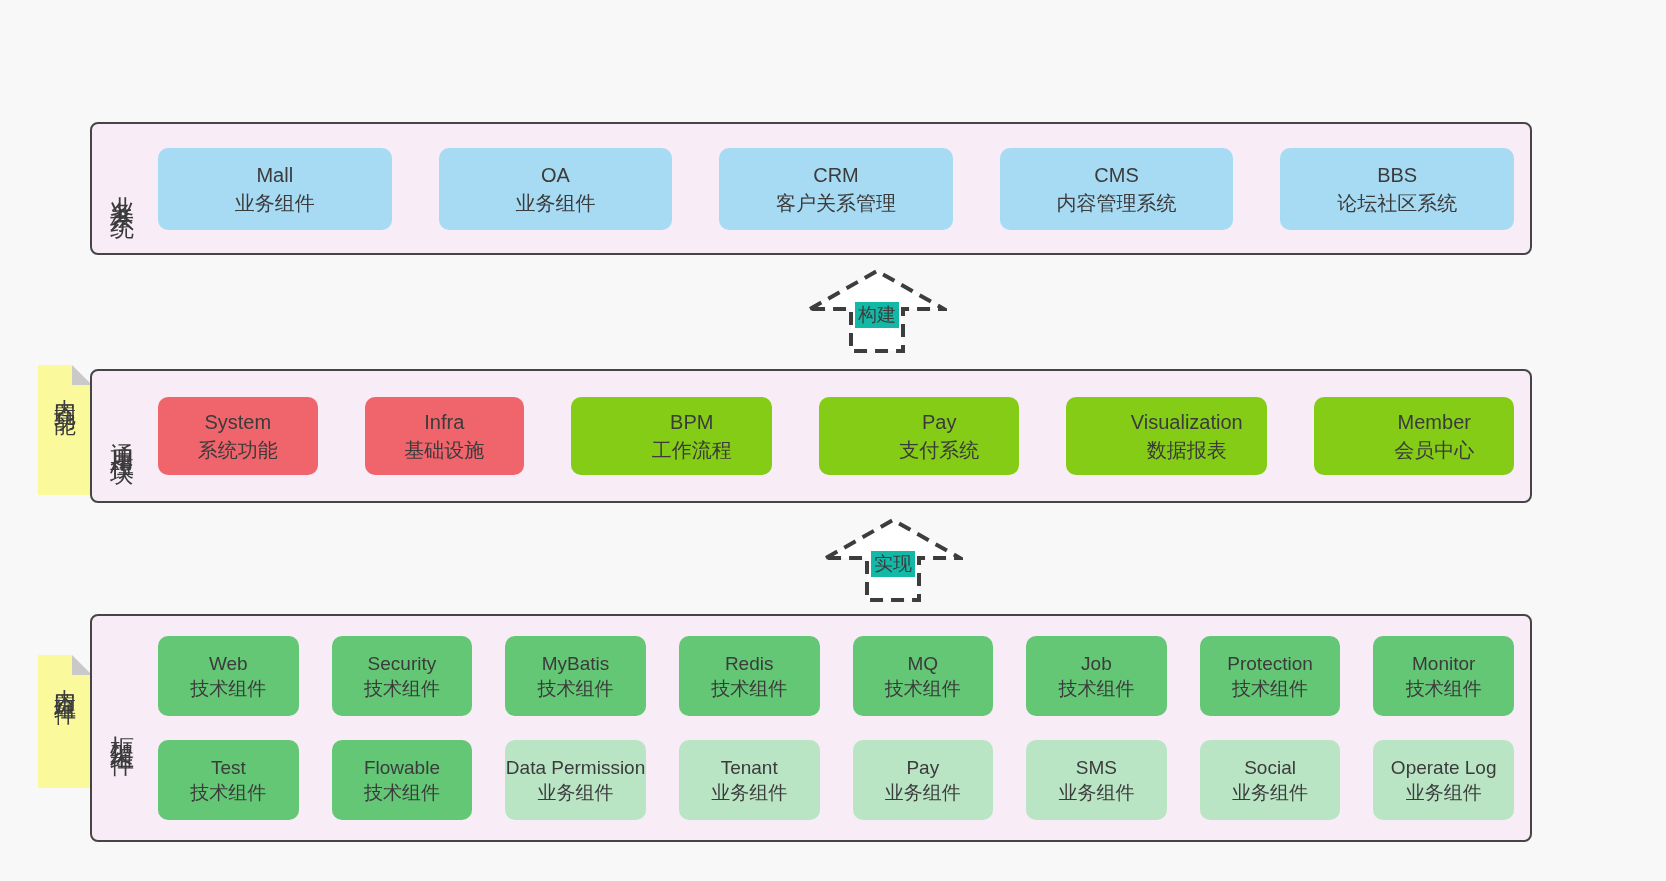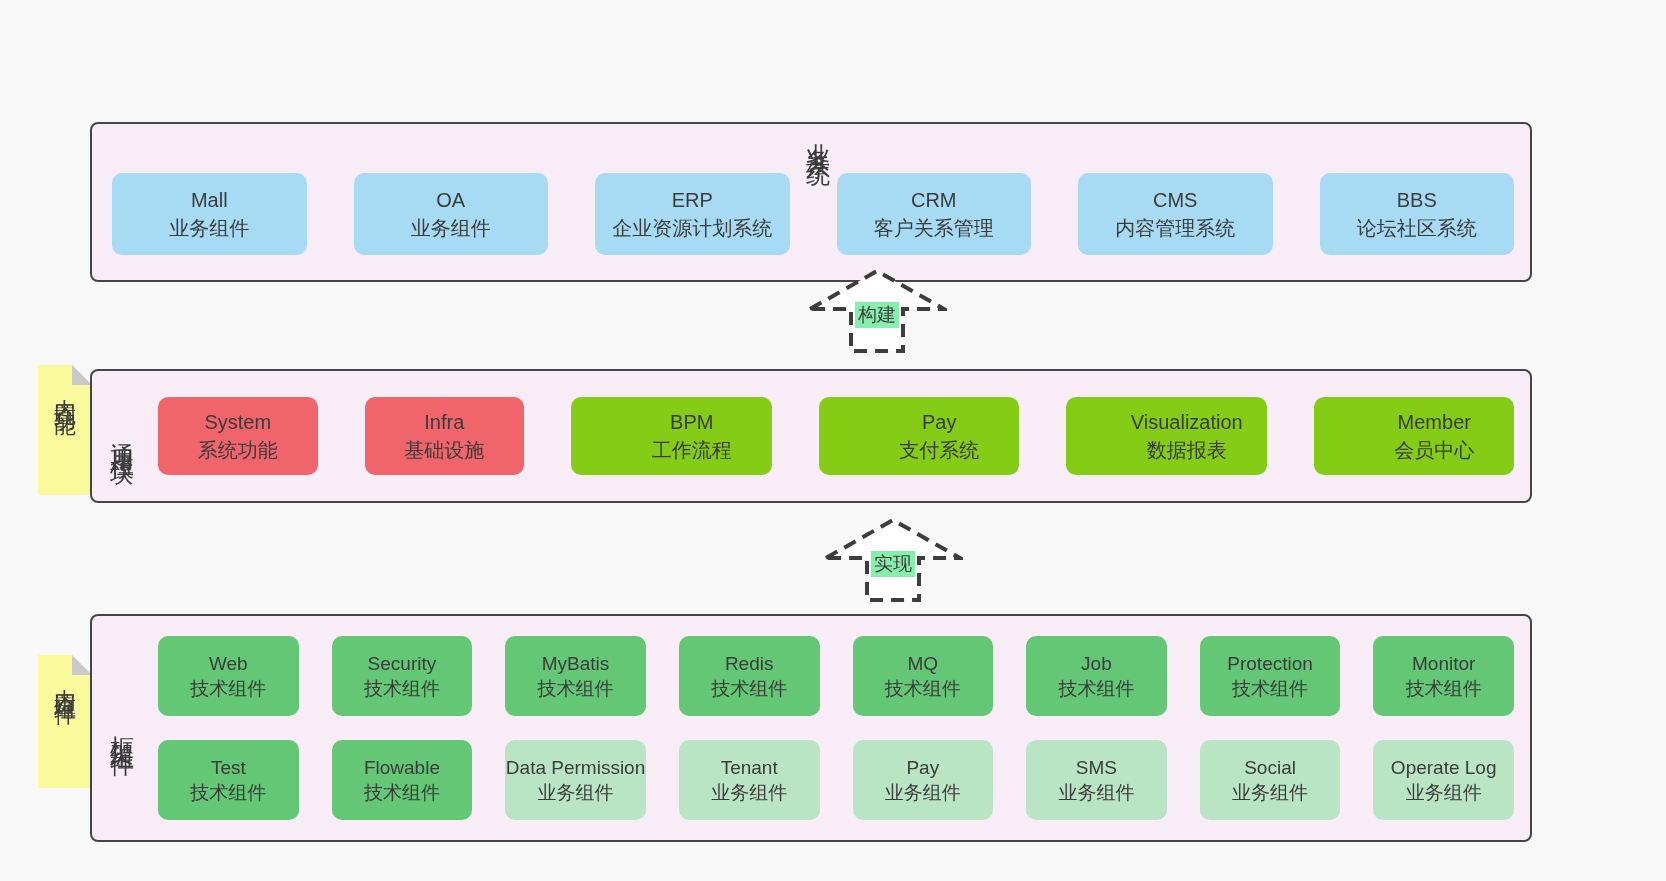--- a/index.html
+++ b/index.html
@@ -27,21 +27,21 @@
   }
   #note-common{top:365px;height:130px;}
   #note-framework{top:655px;height:133px;}
 
   
   .panel{
     position:absolute;left:90px;width:1442px;box-sizing:border-box;
     background:#f8edf6;border:2px solid #454545;border-radius:8px;
     display:flex;align-items:stretch;z-index:1;
   }
-  #sec-business{top:122px;height:160px;flex-direction:column;}
+  #sec-business{top:122px;height:133px;}
   #sec-common{top:369px;height:134px;}
   #sec-framework{top:614px;height:228px;}
 
   .vlabel{
     writing-mode:vertical-rl;text-orientation:upright;
     font-size:24px;letter-spacing:6px;color:#3b3b3b;
     align-self:center;margin-left:14px;flex:0 0 auto;
   }
 
   .row6{
@@ -68,21 +68,21 @@
   .c-green{background:#63c776;}
   .c-lgreen{background:#bae5c5;}
 
   
   .arrow{position:absolute;width:140px;height:86px;z-index:2;}
   #arrow-build{left:807px;top:268px;}
   #arrow-implement{left:823px;top:517px;}
   .arrow svg{display:block;width:140px;height:86px;}
   .arrow-label{
     position:absolute;left:50%;top:34px;transform:translateX(-50%);
-    background:#86efac;padding:0 3px;font-size:19px;color:#3d3d3d;
+    background:#14b8a6;padding:0 3px;font-size:19px;color:#3d3d3d;
     white-space:nowrap;
   }
 </style>
 </head>
 <body>
 
 <div class="canvas">
 
   <aside class="note" id="note-common">
     <span class="note-text">内置功能</span>
@@ -96,24 +96,20 @@
     <div class="row6">
       <div class="box c-blue">
         <span>Mall</span>
         <span>业务组件</span>
       </div>
       <div class="box c-blue">
         <span>OA</span>
         <span>业务组件</span>
       </div>
       <div class="box c-blue">
-        <span>ERP</span>
-        <span>企业资源计划系统</span>
-      </div>
-      <div class="box c-blue">
         <span>CRM</span>
         <span>客户关系管理</span>
       </div>
       <div class="box c-blue">
         <span>CMS</span>
         <span>内容管理系统</span>
       </div>
       <div class="box c-blue">
         <span>BBS</span>
         <span>论坛社区系统</span>

